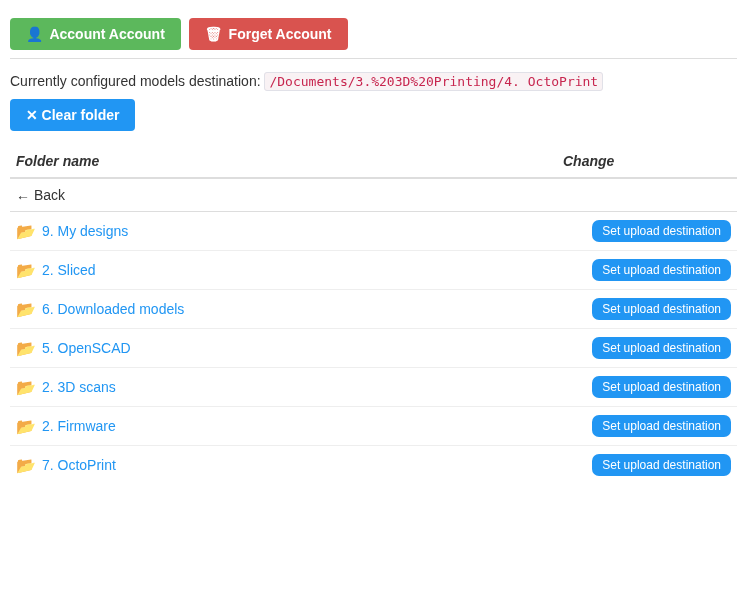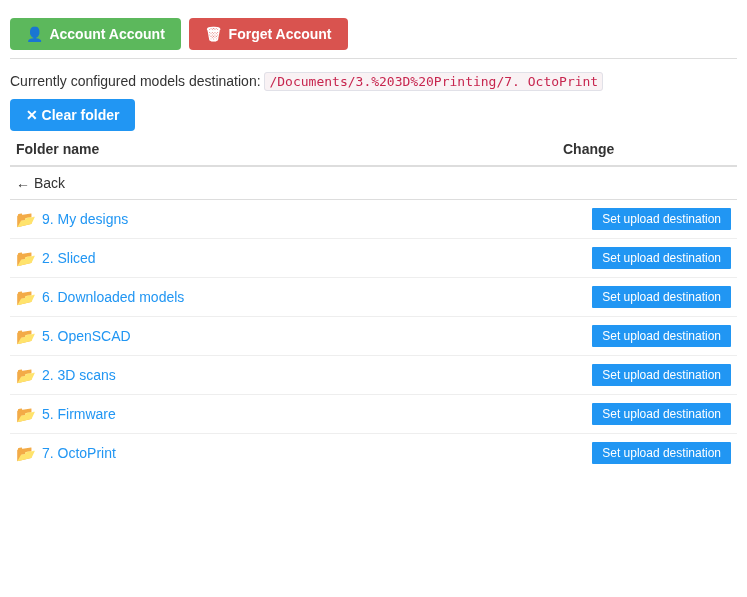--- a/index.html
+++ b/index.html
@@ -34,21 +34,21 @@
       color: #fff;
     }
 
     .btn-green { background-color: #5cb85c; }
     .btn-red { background-color: #d9534f; }
     .btn-blue { background-color: #2196F3; }
     .btn-sm {
       padding: 4px 10px;
       font-size: 12px;
       font-weight: normal;
-      border-radius: 1px;
+      border-radius: 7px;
       white-space: nowrap;
     }
 
     
     .upload-dest {
       margin-bottom: 10px;
       font-size: 14px;
       color: #333;
     }
 
@@ -57,31 +57,32 @@
       background: #f9f2f4;
       border: 1px solid #e1e1e8;
       border-radius: 3px;
       padding: 1px 4px;
       font-family: monospace;
       font-size: 13px;
     }
 
     
     .clear-folder-wrap {
-      margin-bottom: 2px;
+      margin-bottom: 14px;
     }
 
     
     .folder-table {
       width: 100%;
       border-collapse: collapse;
     }
 
     .folder-table thead tr {
       border-bottom: 2px solid #ddd;
+      font-style: italic;
     }
 
     .folder-table th {
       text-align: left;
       padding: 8px 6px;
       font-weight: bold;
       color: #333;
       font-size: 14px;
     }
 
@@ -141,21 +142,21 @@
     <span>Account Account</span>
   </button>
   <button class="btn btn-red">
     <span>🗑</span>
     <span>Forget Account</span>
   </button>
 </div>
 
 <div class="upload-dest">
   <span>Currently configured models destination:</span>
-  <span class="path">/Documents/3.%203D%20Printing/7. OctoPrint</span>
+  <span class="path">/Documents/3.%203D%20Printing/4. OctoPrint</span>
 </div>
 
 <div class="clear-folder-wrap">
   <button class="btn btn-blue">
     <span>✕  Clear folder</span>
   </button>
 </div>
 
 <table class="folder-table">
   <thead>
@@ -206,21 +207,21 @@
       <tr>
         <td><span class="folder-link">
             <span class="folder-icon">📂</span>
             <span>2. 3D scans</span>
           </span></td>
         <td class="actions-col"><button class="btn btn-blue btn-sm">Set upload destination</button></td>
       </tr>
       <tr>
         <td><span class="folder-link">
             <span class="folder-icon">📂</span>
-            <span>5. Firmware</span>
+            <span>2. Firmware</span>
           </span></td>
         <td class="actions-col"><button class="btn btn-blue btn-sm">Set upload destination</button></td>
       </tr>
       <tr>
         <td><span class="folder-link">
             <span class="folder-icon">📂</span>
             <span>7. OctoPrint</span>
           </span></td>
         <td class="actions-col"><button class="btn btn-blue btn-sm">Set upload destination</button></td>
       </tr>

